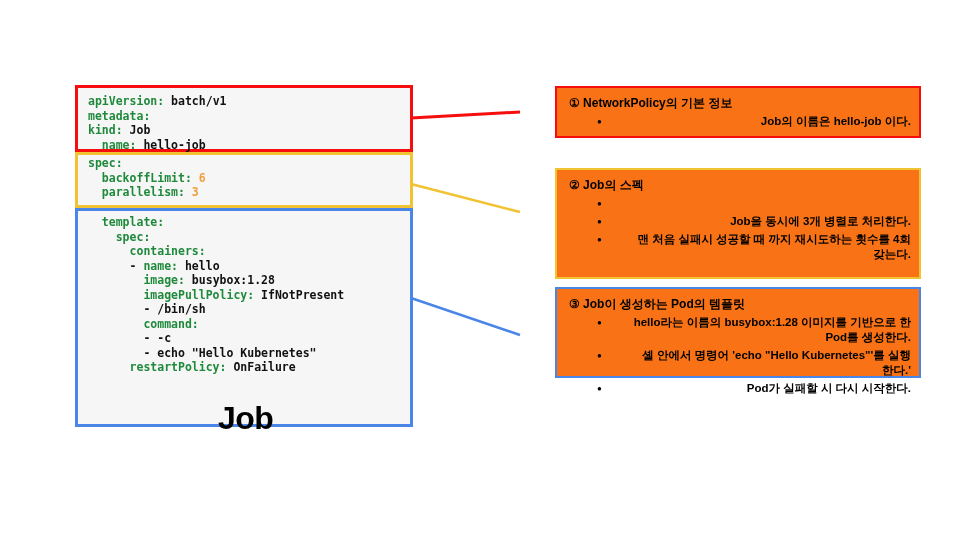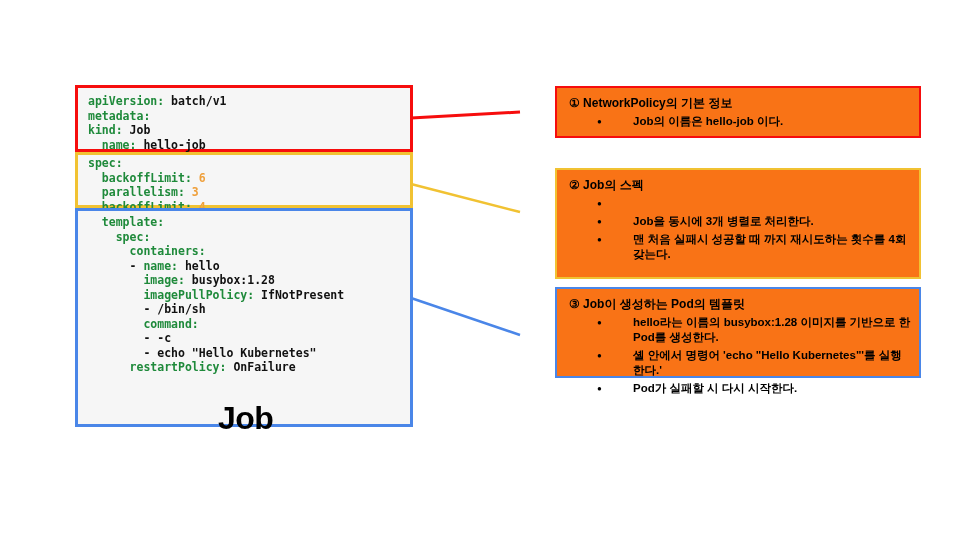--- a/index.html
+++ b/index.html
@@ -54,21 +54,21 @@
   .note-bullets li{
     display:flex;align-items:flex-start;
     font-size:11.5px;font-weight:bold;line-height:15px;
     margin:0 0 3px 0;
   }
   .dot{
     flex:0 0 auto;
     width:10px;margin-left:28px;margin-right:26px;
     font-size:8px;line-height:15px;
   }
-  .btxt{flex:1 1 auto;}
+  .btxt{flex:1 1 auto;text-align:right;}
 
   
   .diagram-title{
     position:absolute;left:218px;top:400px;
     font-size:32px;font-weight:bold;color:#000;
     letter-spacing:-0.5px;
   }
 </style>
 </head>
 <body>
@@ -85,21 +85,20 @@
     <div class="cl"><span class="t-key">apiVersion:</span><span class="t-val"> batch/v1</span></div>
     <div class="cl"><span class="t-key">metadata:</span></div>
     <div class="cl"><span class="t-key">kind:</span><span class="t-val"> Job</span></div>
     <div class="cl"><span class="t-key">  name:</span><span class="t-val"> hello-job</span></div>
   </div>
 
   <div class="yaml-panel yaml-yellow">
     <div class="cl"><span class="t-key">spec:</span></div>
     <div class="cl"><span class="t-key">  backoffLimit:</span><span class="t-num"> 6</span></div>
     <div class="cl"><span class="t-key">  parallelism:</span><span class="t-num"> 3</span></div>
-    <div class="cl"><span class="t-key">  backoffLimit:</span><span class="t-num"> 4</span></div>
   </div>
 
   <div class="yaml-panel yaml-blue">
     <div class="cl"><span class="t-key">  template:</span></div>
     <div class="cl"><span class="t-key">    spec:</span></div>
     <div class="cl"><span class="t-key">      containers:</span></div>
     <div class="cl"><span class="t-pre">      - </span><span class="t-key">name:</span><span class="t-val"> hello</span></div>
     <div class="cl"><span class="t-key">        image:</span><span class="t-val"> busybox:1.28</span></div>
     <div class="cl"><span class="t-key">        imagePullPolicy:</span><span class="t-val"> IfNotPresent</span></div>
     <div class="cl"><span class="t-pre">        - /bin/sh</span></div>

